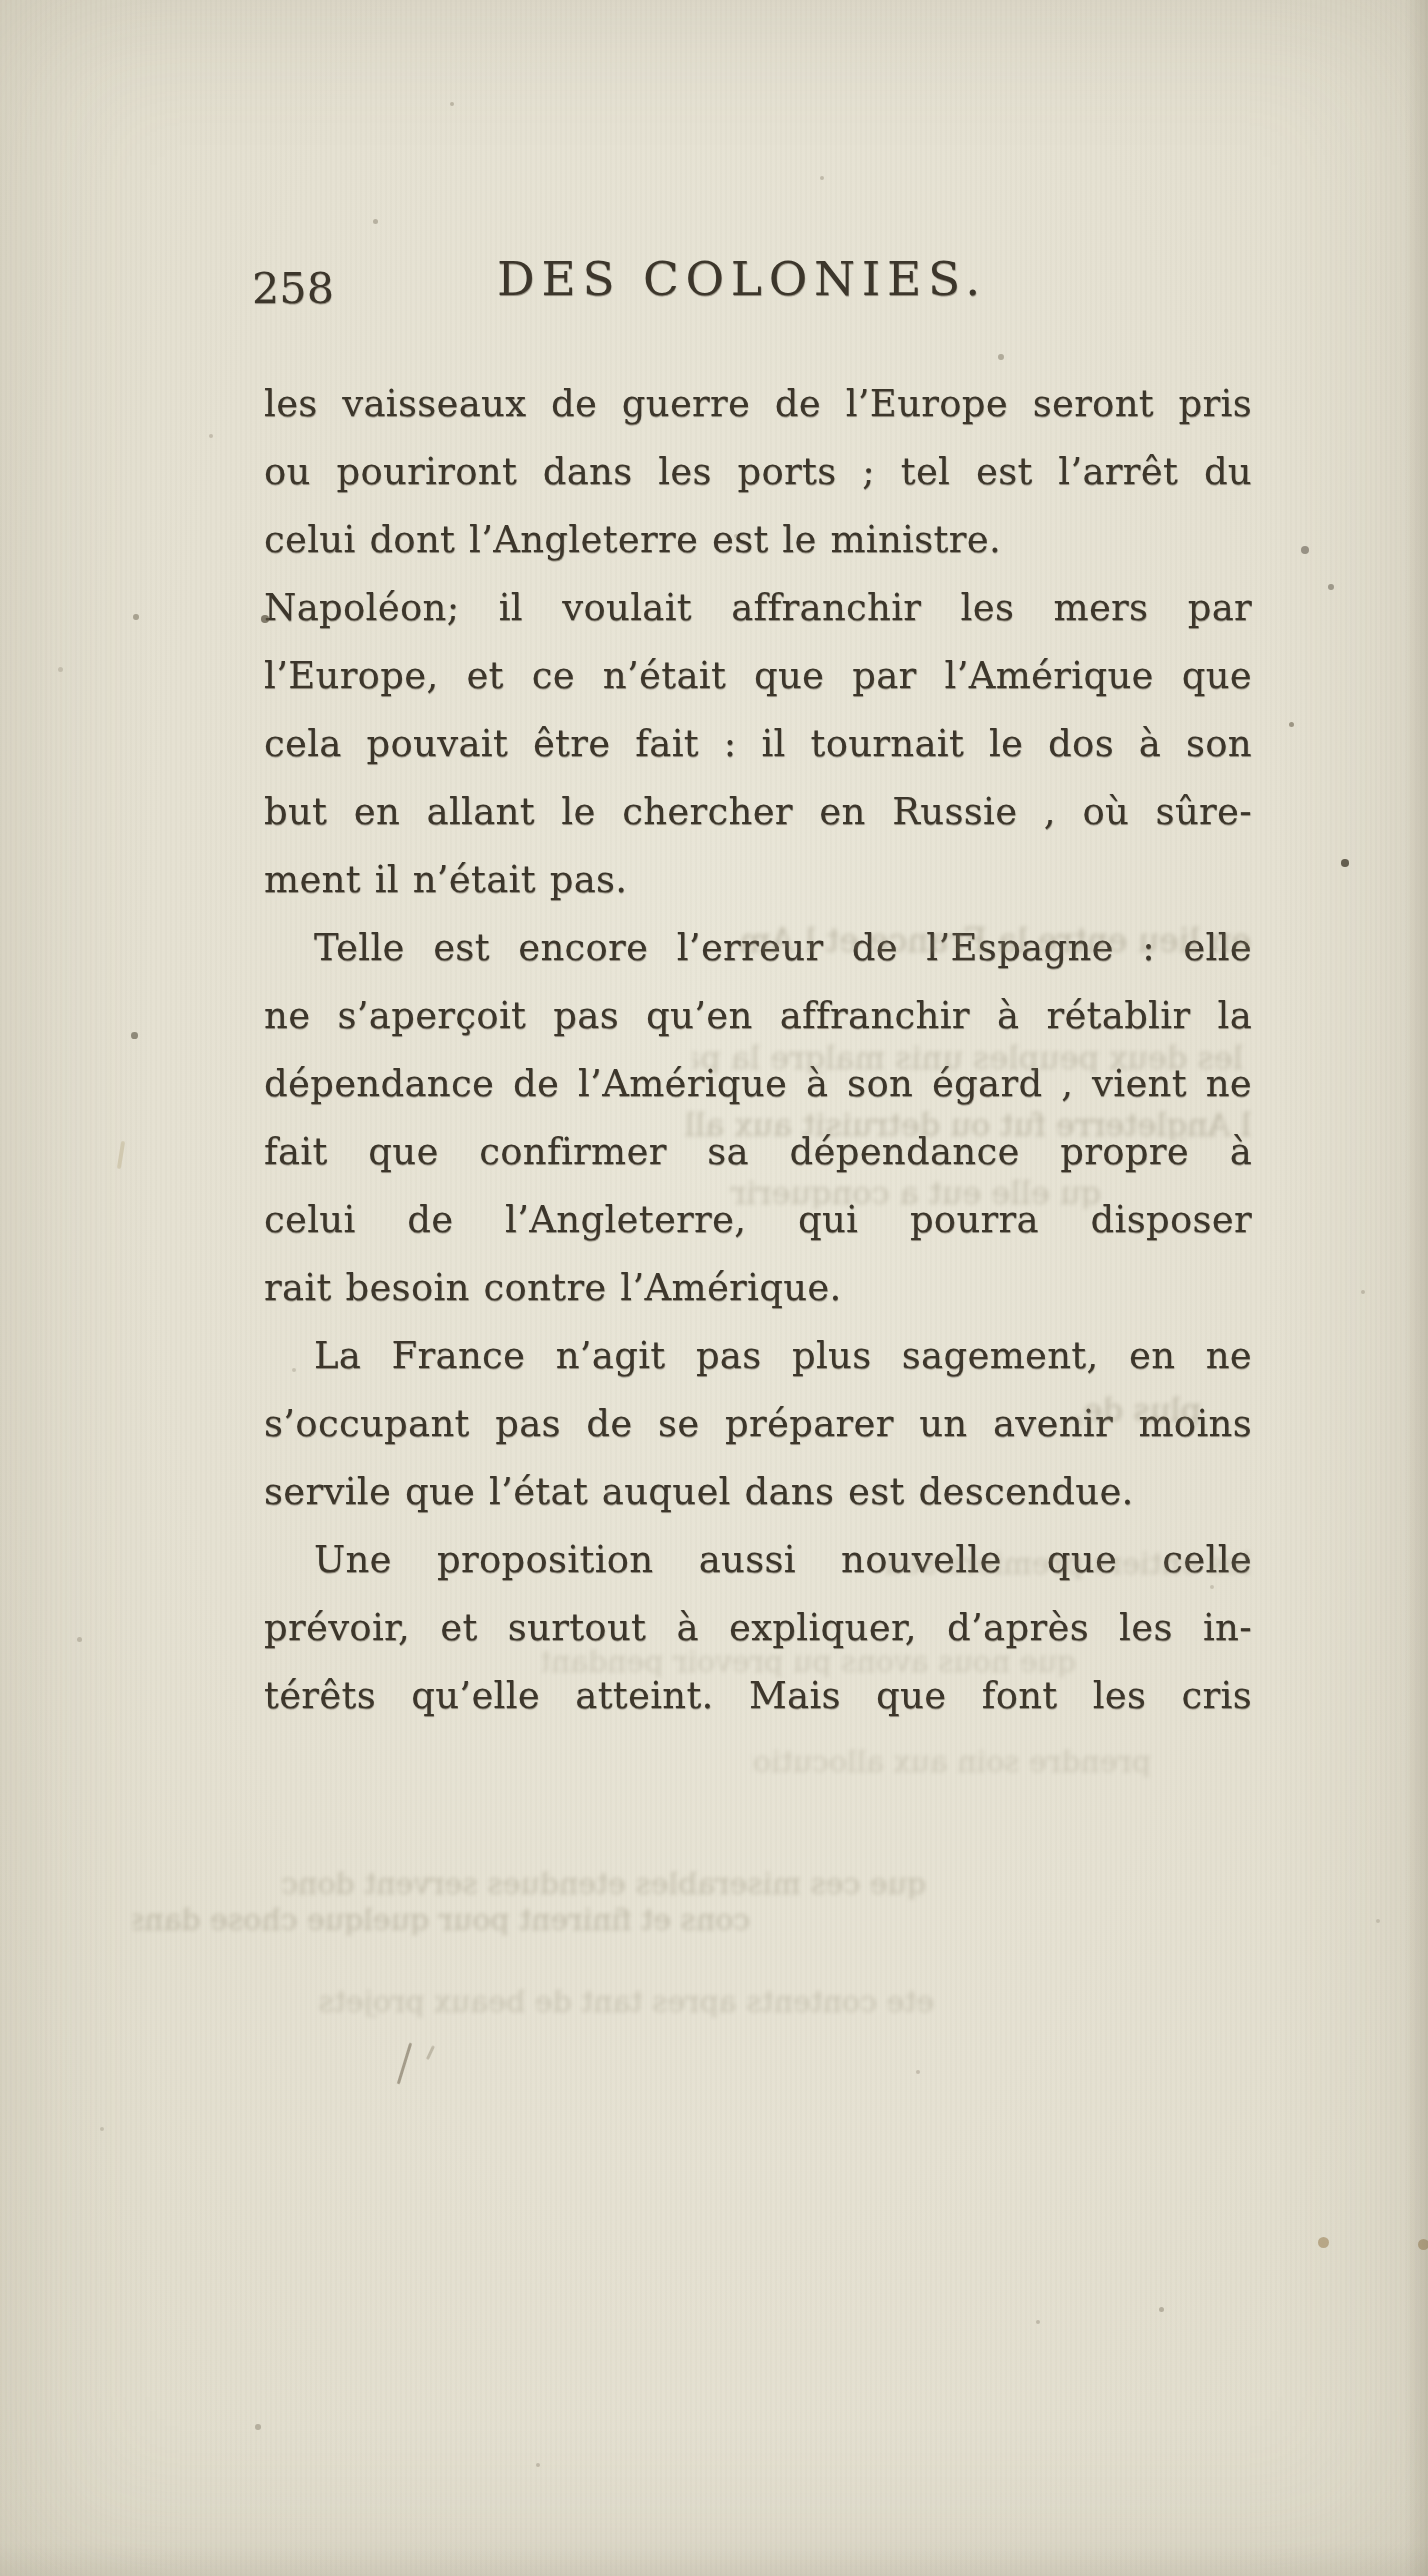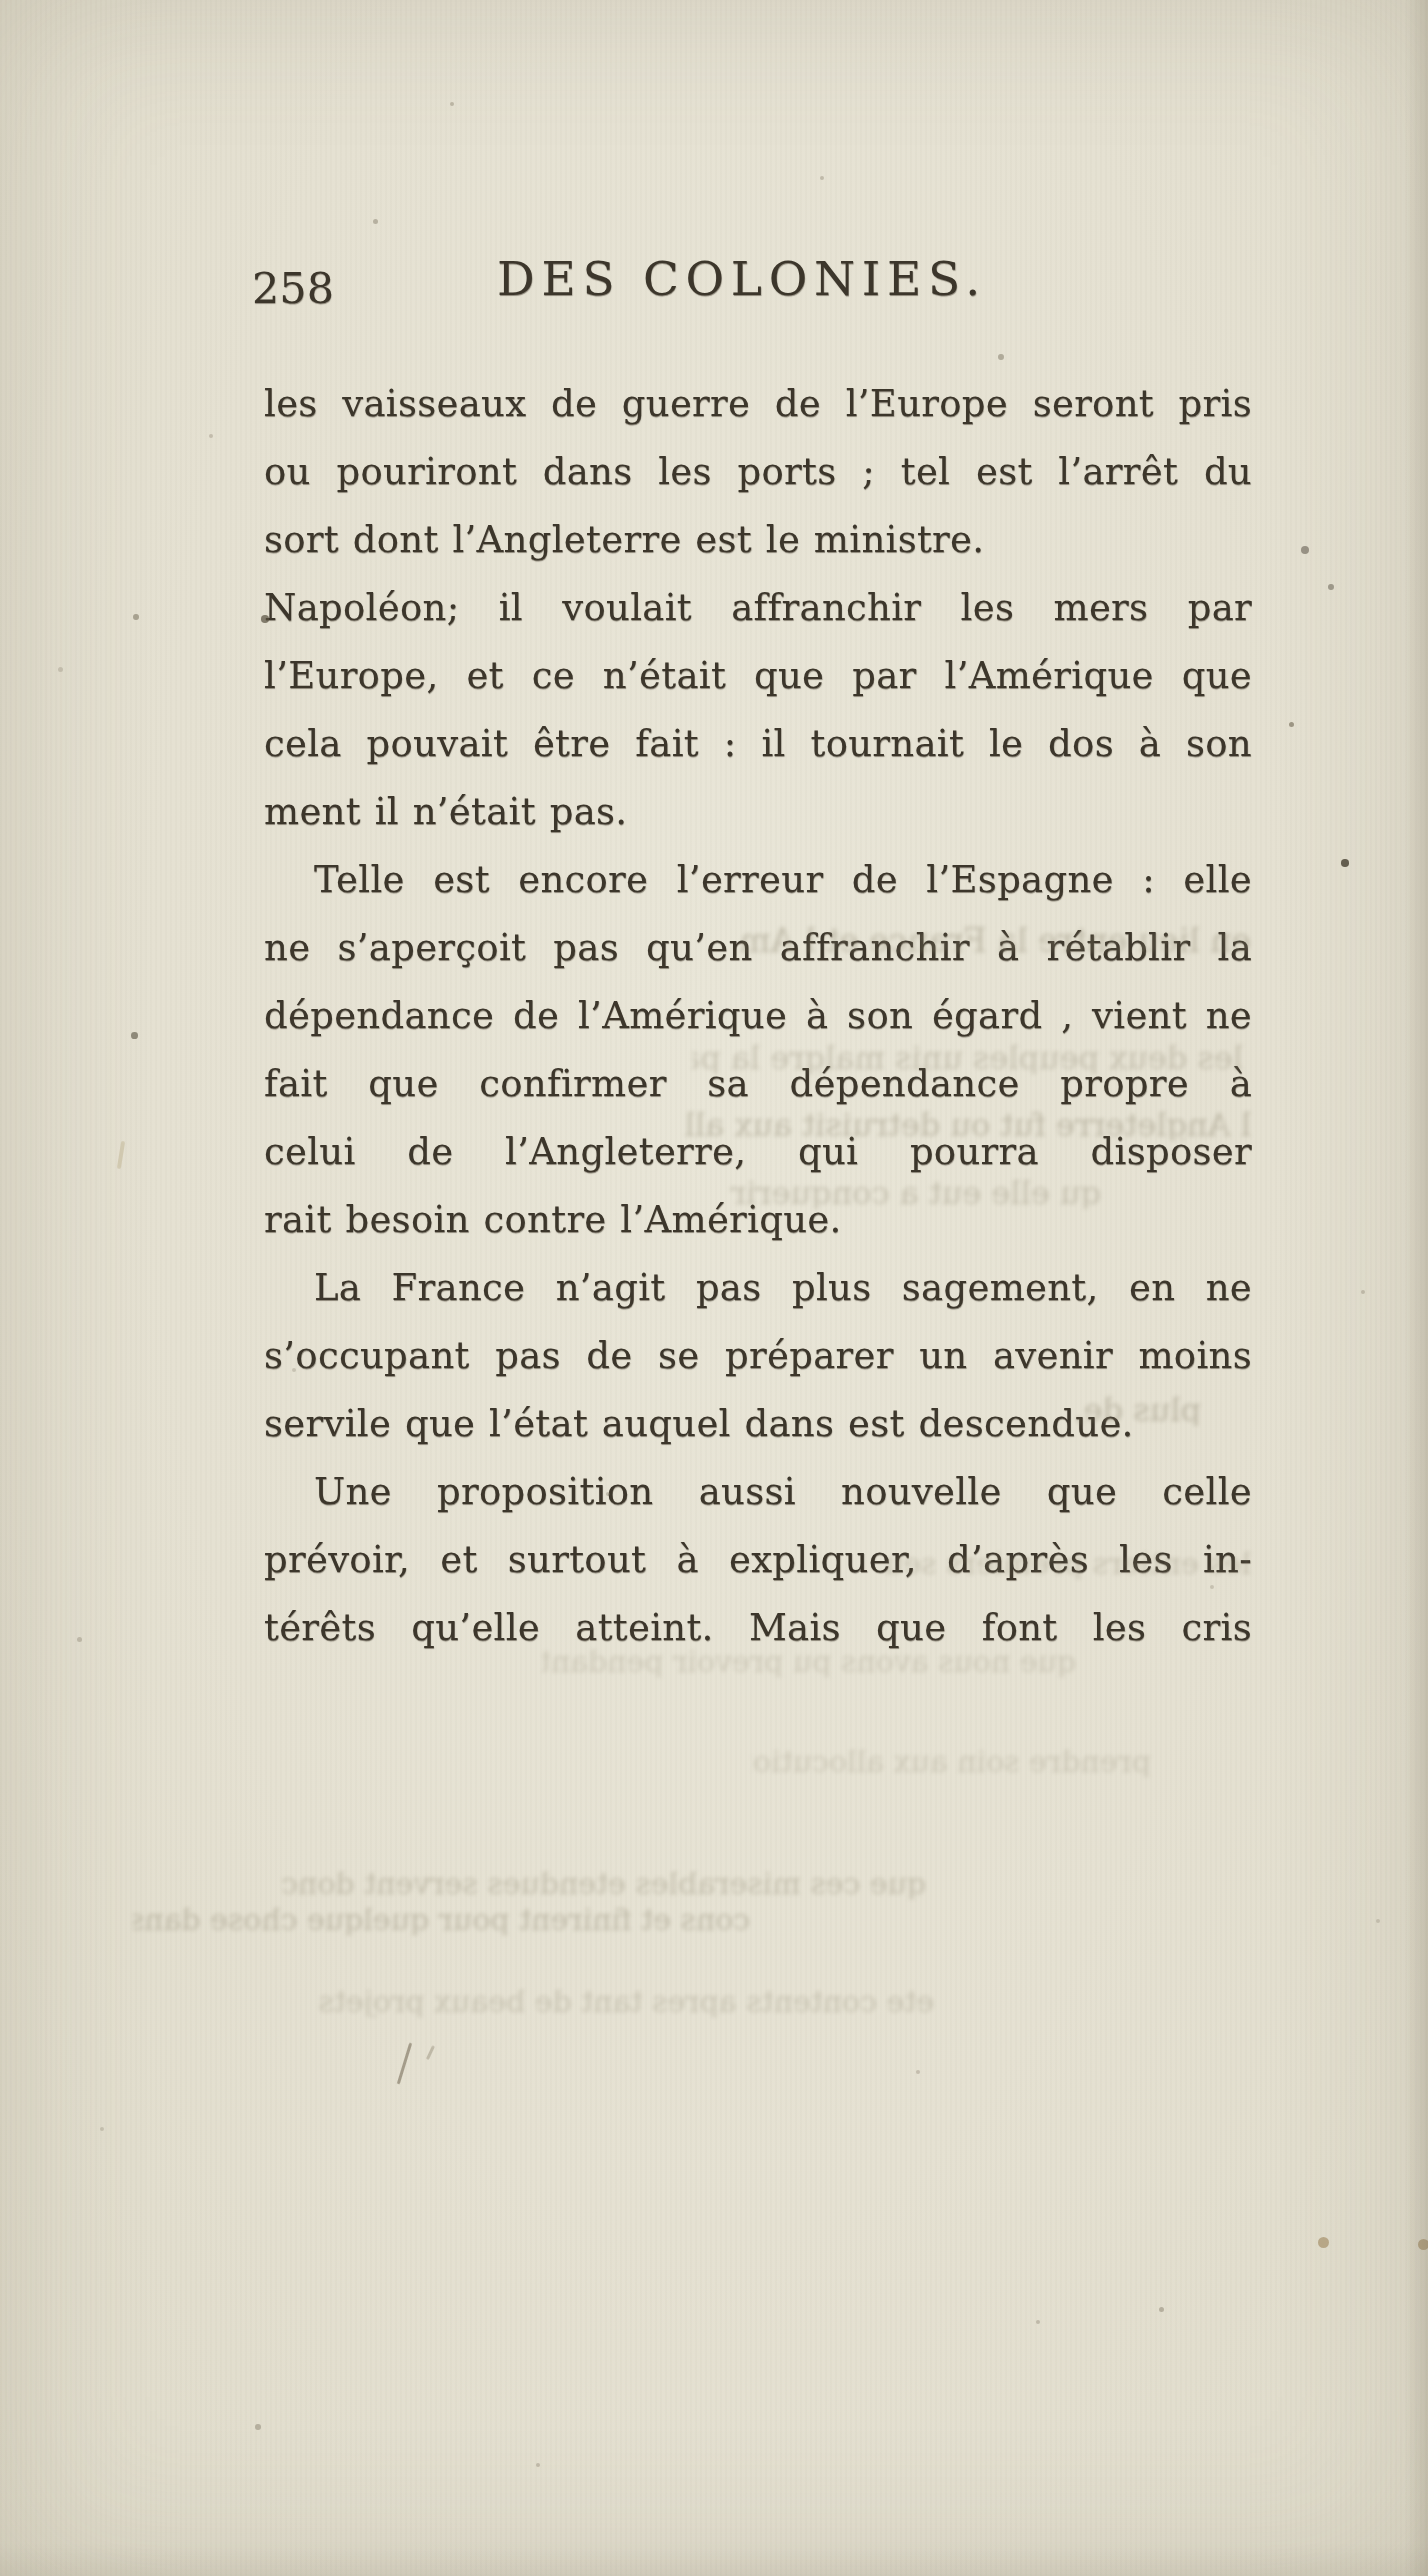--- a/index.html
+++ b/index.html
@@ -56,24 +56,25 @@
 
 <div class="page">
 
   <div class="pagenum">258</div>
 
   <div class="running-title">DES COLONIES.</div>
 
   <div class="text-block" id="text-block">
       <div class="line justify">les vaisseaux de guerre de l’Europe seront pris</div>
       <div class="line justify">ou pouriront dans les ports ; tel est l’arrêt du</div>
-      <div class="line">sort dont l’Angleterre est le ministre.</div>
+      <div class="line">celui dont l’Angleterre est le ministre.</div>
       <div class="line justify">Napoléon; il voulait affranchir les mers par</div>
       <div class="line justify">l’Europe, et ce n’était que par l’Amérique que</div>
       <div class="line justify">cela pouvait être fait : il tournait le dos à son</div>
+      <div class="line justify">but en allant le chercher en Russie , où sûre-</div>
       <div class="line">ment il n’était pas.</div>
       <div class="line justify indent">Telle est encore l’erreur de l’Espagne : elle</div>
       <div class="line justify">ne s’aperçoit pas qu’en affranchir à rétablir la</div>
       <div class="line justify">dépendance de l’Amérique à son égard , vient ne</div>
       <div class="line justify">fait que confirmer sa dépendance propre à</div>
       <div class="line justify">celui de l’Angleterre, qui pourra disposer</div>
       <div class="line">rait besoin contre l’Amérique.</div>
       <div class="line justify indent">La France n’agit pas plus sagement, en ne</div>
       <div class="line justify">s’occupant pas de se préparer un avenir moins</div>
       <div class="line">servile que l’état auquel dans est descendue.</div>

